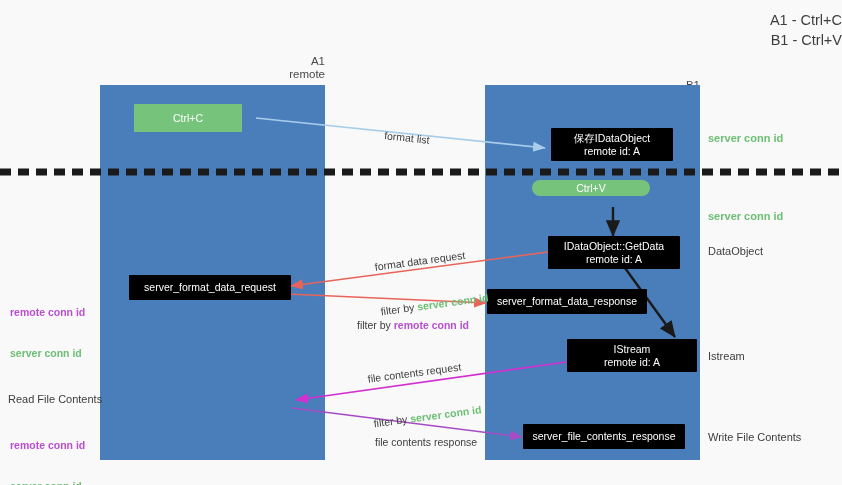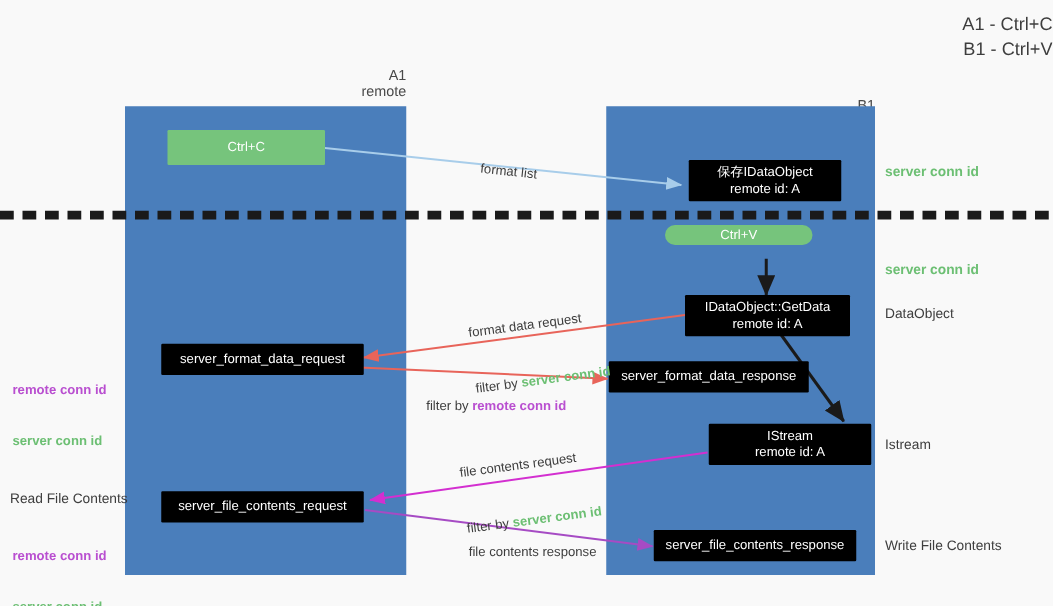--- a/index.html
+++ b/index.html
@@ -140,38 +140,37 @@
 
     <line x1="288" y1="294" x2="486" y2="303" stroke="#e8645a" stroke-width="1.6" marker-end="url(#ah-red)"></line>
 
     <line x1="625" y1="268" x2="675" y2="337" stroke="#1a1a1a" stroke-width="2.4" marker-end="url(#ah-black)"></line>
 
     <line x1="566" y1="362" x2="296" y2="400" stroke="#d32fd0" stroke-width="1.6" marker-end="url(#ah-magenta)"></line>
 
     <line x1="292" y1="408" x2="522" y2="437" stroke="#a64bc4" stroke-width="1.6" marker-end="url(#ah-purple)"></line>
   </svg>
 
-  <div class="node green" style="left:134px; top:104px; width:126px; height:28px;">Ctrl+C</div>
+  <div class="node green" style="left:134px; top:104px; width:108px; height:28px;">Ctrl+C</div>
 
   <div class="node orange" style="left:551px; top:128px; width:122px; height:33px;">保存IDataObject
 remote id: A</div>
 
   <div class="node green" style="left:532px; top:180px; width:118px; height:16px;border-radius:13px;">Ctrl+V</div>
 
   <div class="node orange" style="left:548px; top:236px; width:132px; height:33px;">IDataObject::GetData
 remote id: A</div>
 
   <div class="node orange" style="left:487px; top:289px; width:160px; height:25px;">server_format_data_response</div>
 
   <div class="node orange" style="left:129px; top:275px; width:162px; height:25px;">server_format_data_request</div>
 
   <div class="node orange" style="left:567px; top:339px; width:130px; height:33px;">IStream
 remote id: A</div>
 
-  <div class="node orange" style="left:129px; top:393px; width:162px; height:25px;">server_file_contents_request</div>
 
   <div class="node orange" style="left:523px; top:424px; width:162px; height:25px;">server_file_contents_response</div>
 
   <div class="ann right-label green-txt" style="left:708px; top:132px;">server conn id</div>
 
   <div class="ann right-label green-txt" style="left:708px; top:210px;">server conn id</div>
 
   <div class="ann right-label" style="left:708px; top:245px;">DataObject</div>
 
   <div class="ann right-label" style="left:708px; top:350px;">Istream</div>
@@ -193,21 +192,21 @@
   <div class="rot-wrap" style="left:375px; top:112px; transform: rotate(6deg);">
     <span>format list</span>
   </div>
 
   <div class="rot-wrap" style="left:370px; top:230px; transform: rotate(-7.5deg);">
     <div>format data request</div>
     <div><span>filter by </span><span class="green-txt">server conn id</span></div>
   </div>
 
   <div class="rot-wrap" style="left:333px; top:284px; transform: rotate(0deg);">
-    <div style="margin-top:4px; margin-left:8px;"><span>filter by </span><span class="purple-txt">remote conn id</span></div>
+    <div style="margin-top:4px; margin-left:24px;"><span>filter by </span><span class="purple-txt">remote conn id</span></div>
   </div>
 
   <div class="rot-wrap" style="left:363px; top:342px; transform: rotate(-7.5deg);">
     <div>file contents request</div>
     <div><span>filter by </span><span class="green-txt">server conn id</span></div>
   </div>
 
   <div class="rot-wrap" style="left:375px; top:405px; transform: rotate(0deg);">
     <div>file contents response</div>
     

